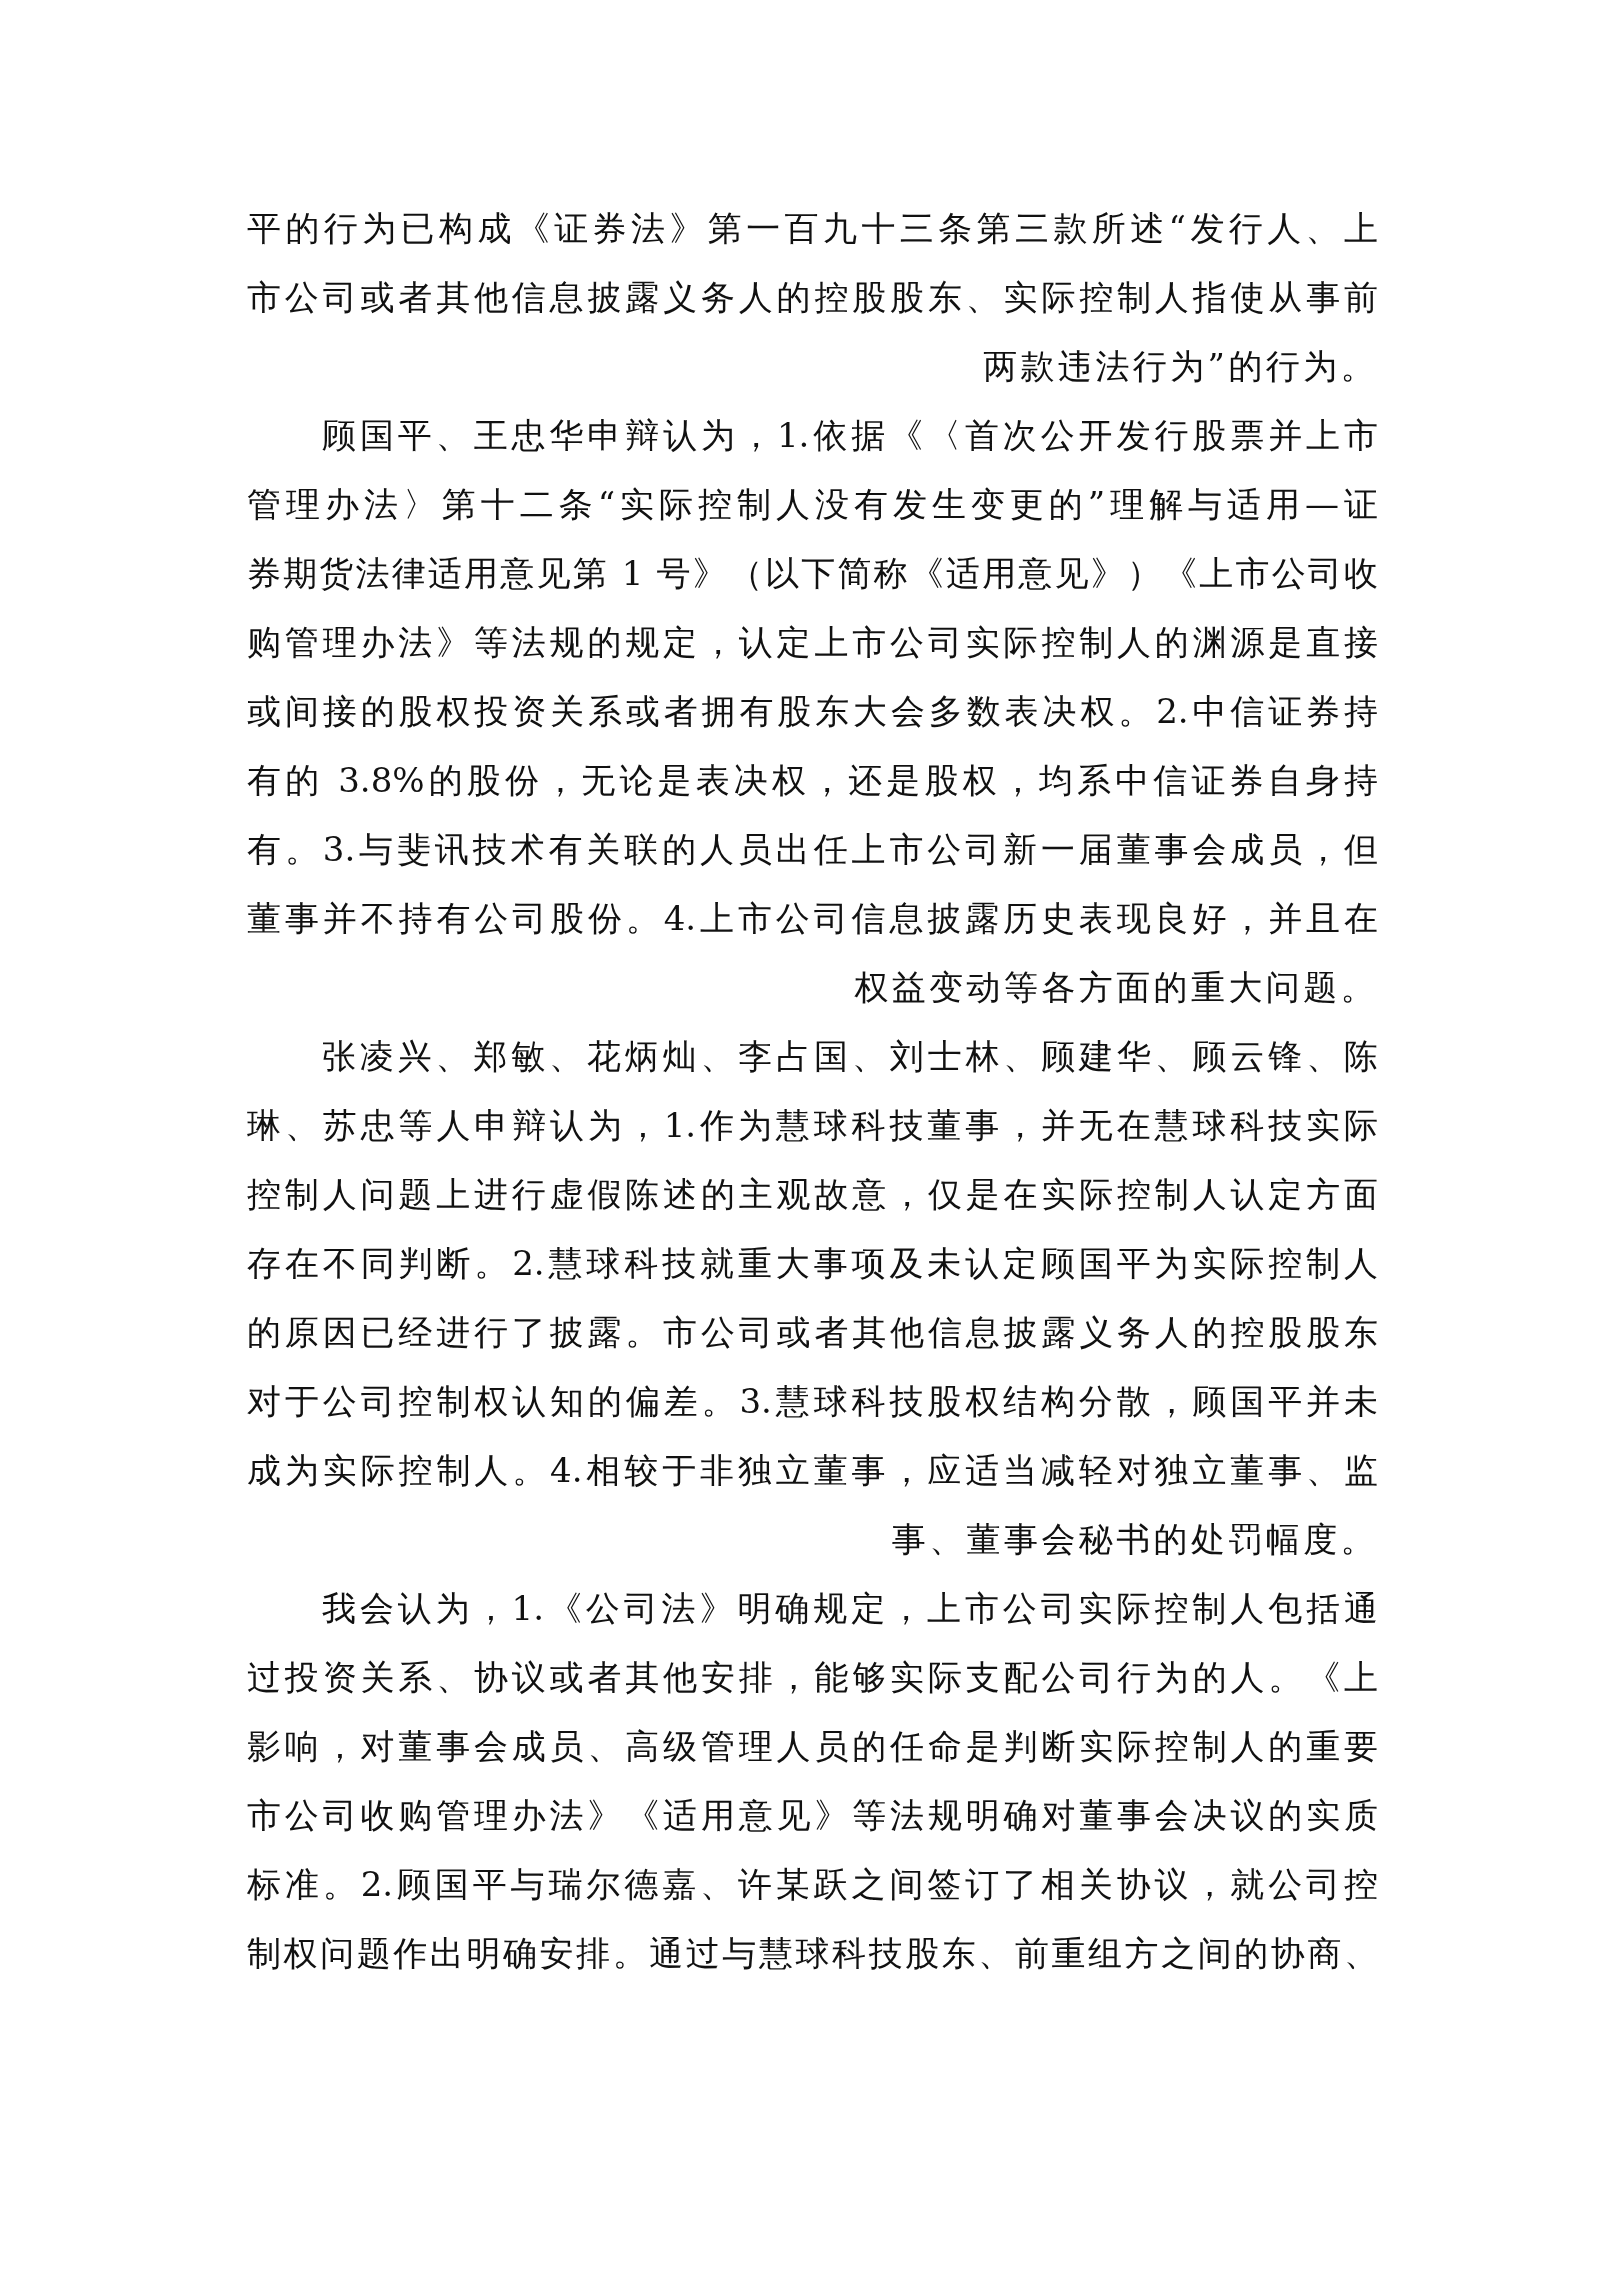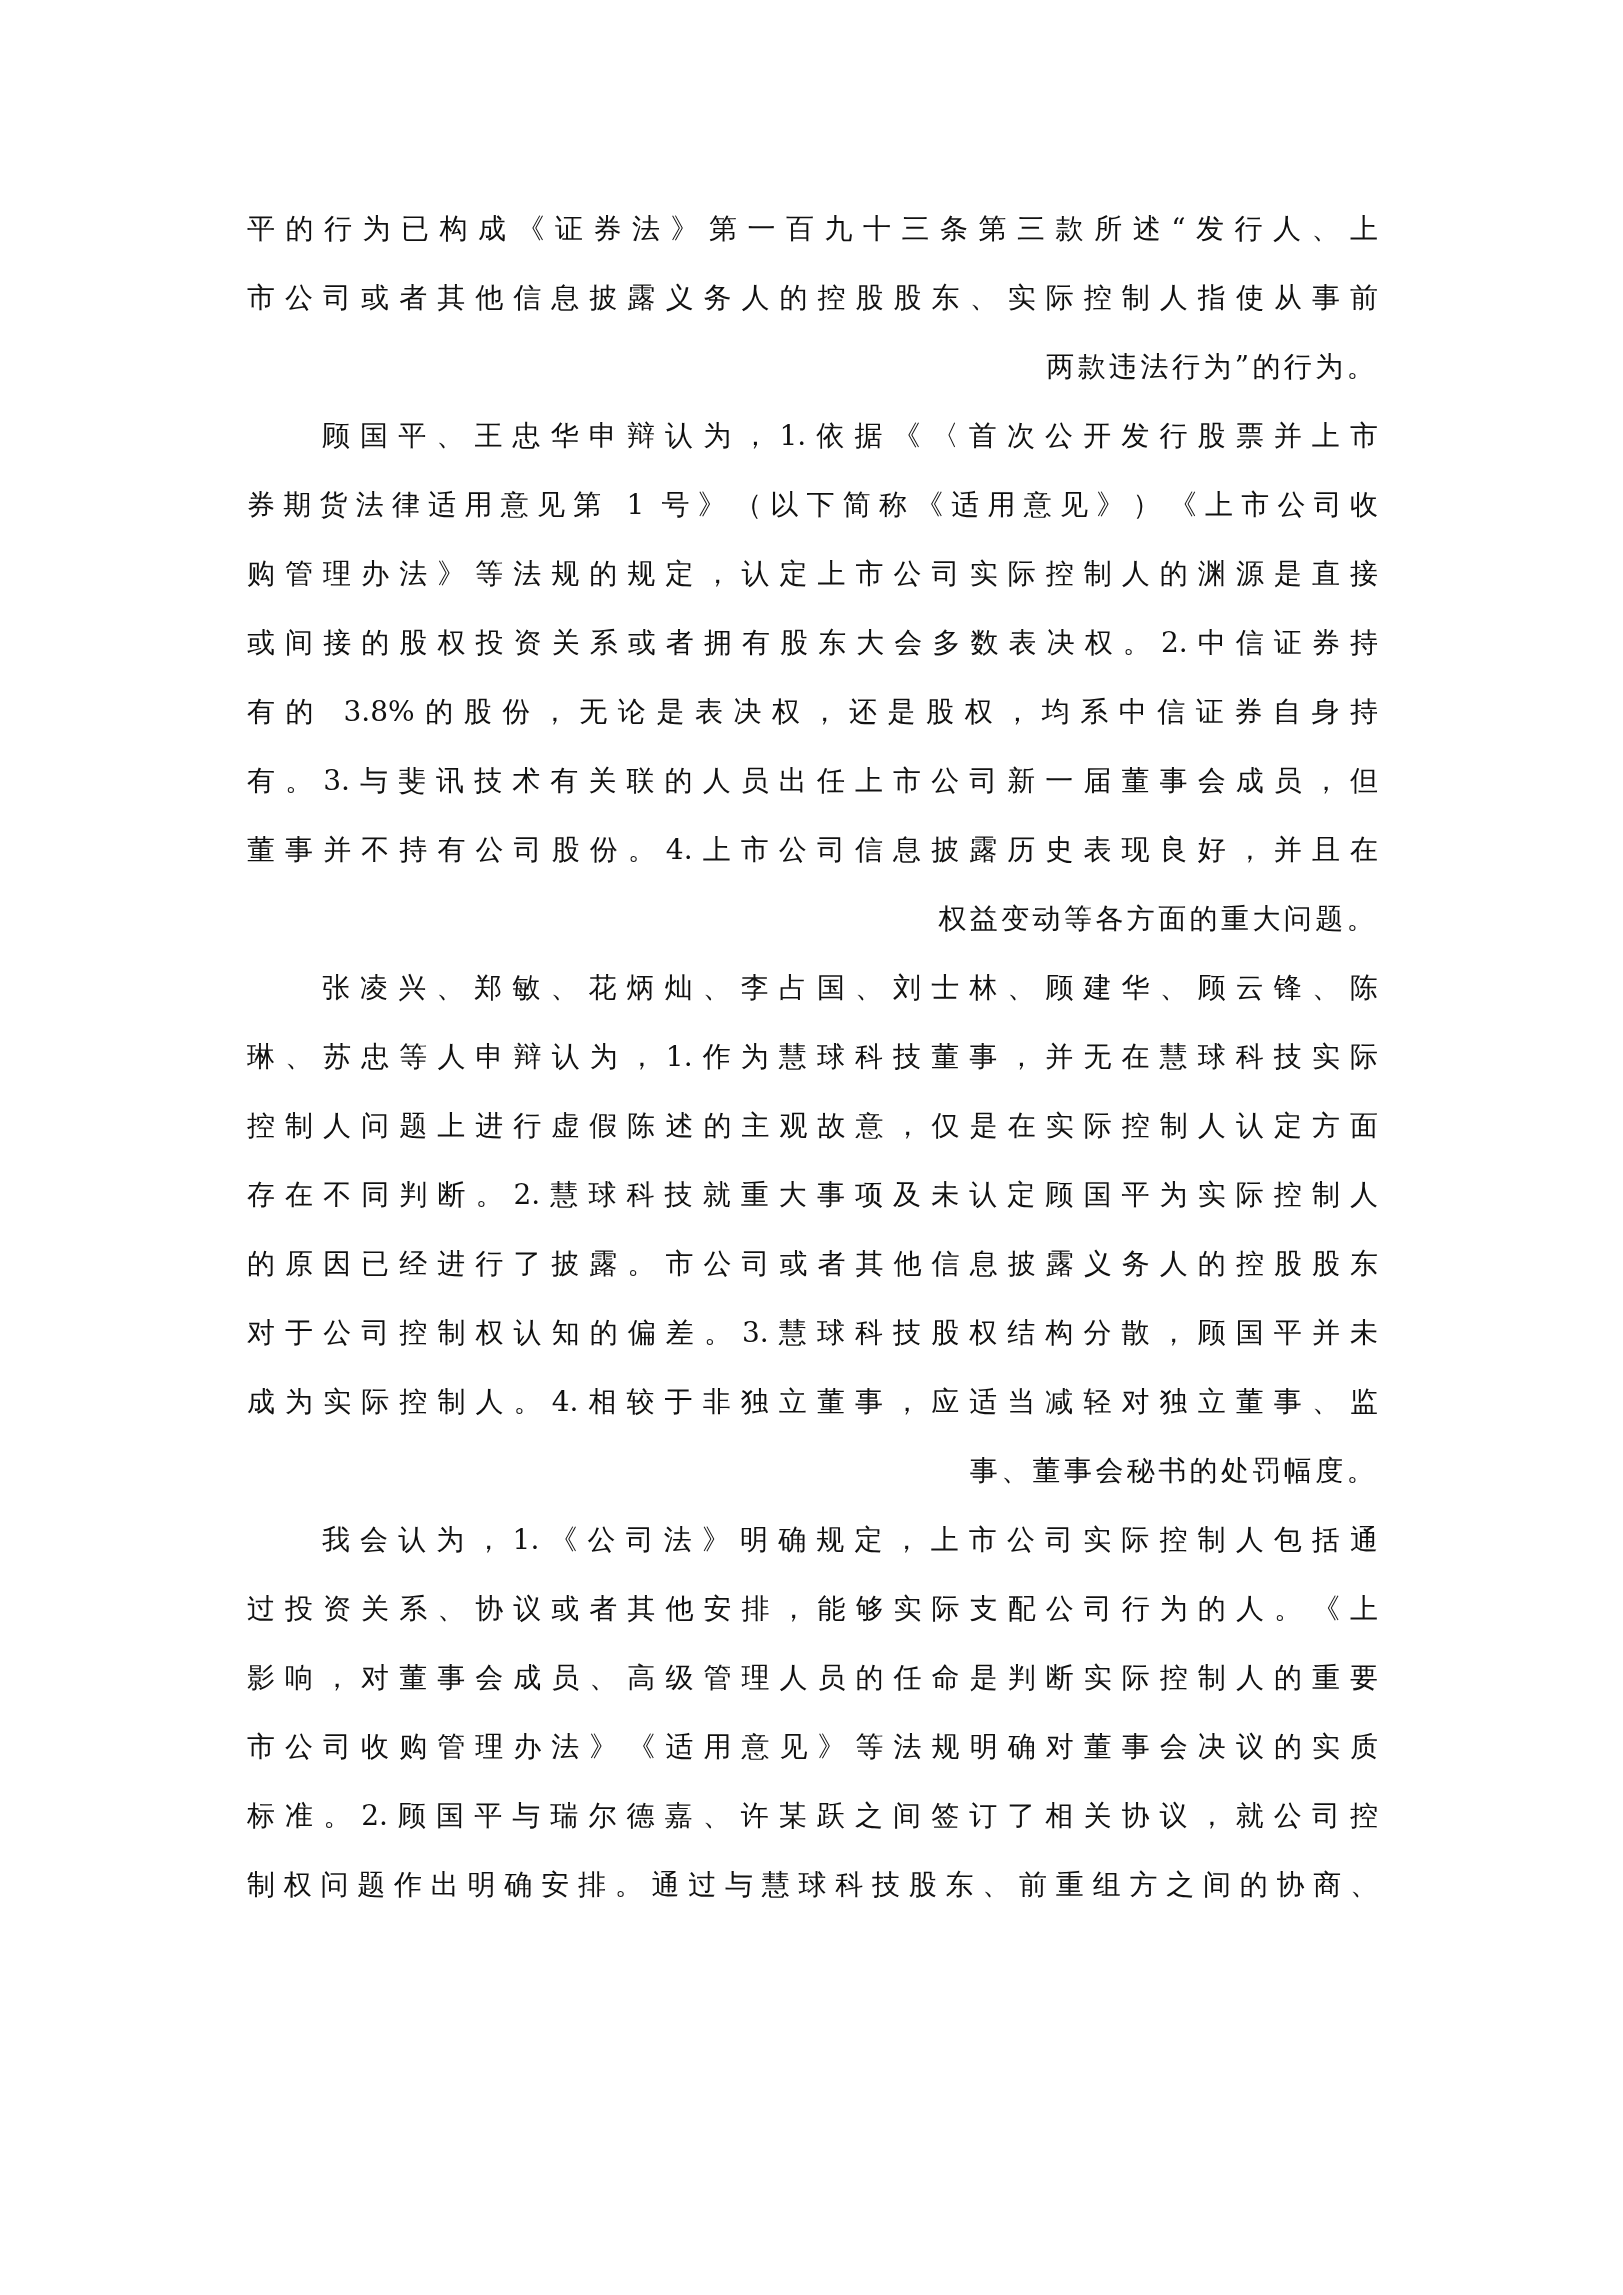--- a/index.html
+++ b/index.html
@@ -13,21 +13,21 @@
       position: relative;
       overflow: hidden;
     }
     .page {
       position: absolute;
       left: 247px;
       top: 194px;
       width: 1131px;
       color: #111111;
       font-family: "DejaVu Serif", "Liberation Serif", serif;
-      font-size: 28px;
+      font-size: 34px;
     }
     .line {
       height: 69px;
       line-height: 69px;
       white-space: nowrap;
       overflow: visible;
       display: block;
     }
     .line.full {
       text-align: justify;
@@ -48,20 +48,21 @@
 <div class="page">
 
   <div class="paragraph">
     <div class="line full">平的行为已构成《证券法》第一百九十三条第三款所述“发行人、上</div>
     <div class="line full">市公司或者其他信息披露义务人的控股股东、实际控制人指使从事前</div>
     <div class="line last">两款违法行为”的行为。</div>
   </div>
 
   <div class="paragraph">
     <div class="line full indent">顾国平、王忠华申辩认为，1.依据《〈首次公开发行股票并上市</div>
+    <div class="line full">管理办法〉第十二条“实际控制人没有发生变更的”理解与适用—证</div>
     <div class="line full">券期货法律适用意见第 1 号》（以下简称《适用意见》）《上市公司收</div>
     <div class="line full">购管理办法》等法规的规定，认定上市公司实际控制人的渊源是直接</div>
     <div class="line full">或间接的股权投资关系或者拥有股东大会多数表决权。2.中信证券持</div>
     <div class="line full">有的 3.8%的股份，无论是表决权，还是股权，均系中信证券自身持</div>
     <div class="line full">有。3.与斐讯技术有关联的人员出任上市公司新一届董事会成员，但</div>
     <div class="line full">董事并不持有公司股份。4.上市公司信息披露历史表现良好，并且在</div>
     <div class="line last">权益变动等各方面的重大问题。</div>
   </div>
 
   <div class="paragraph">

